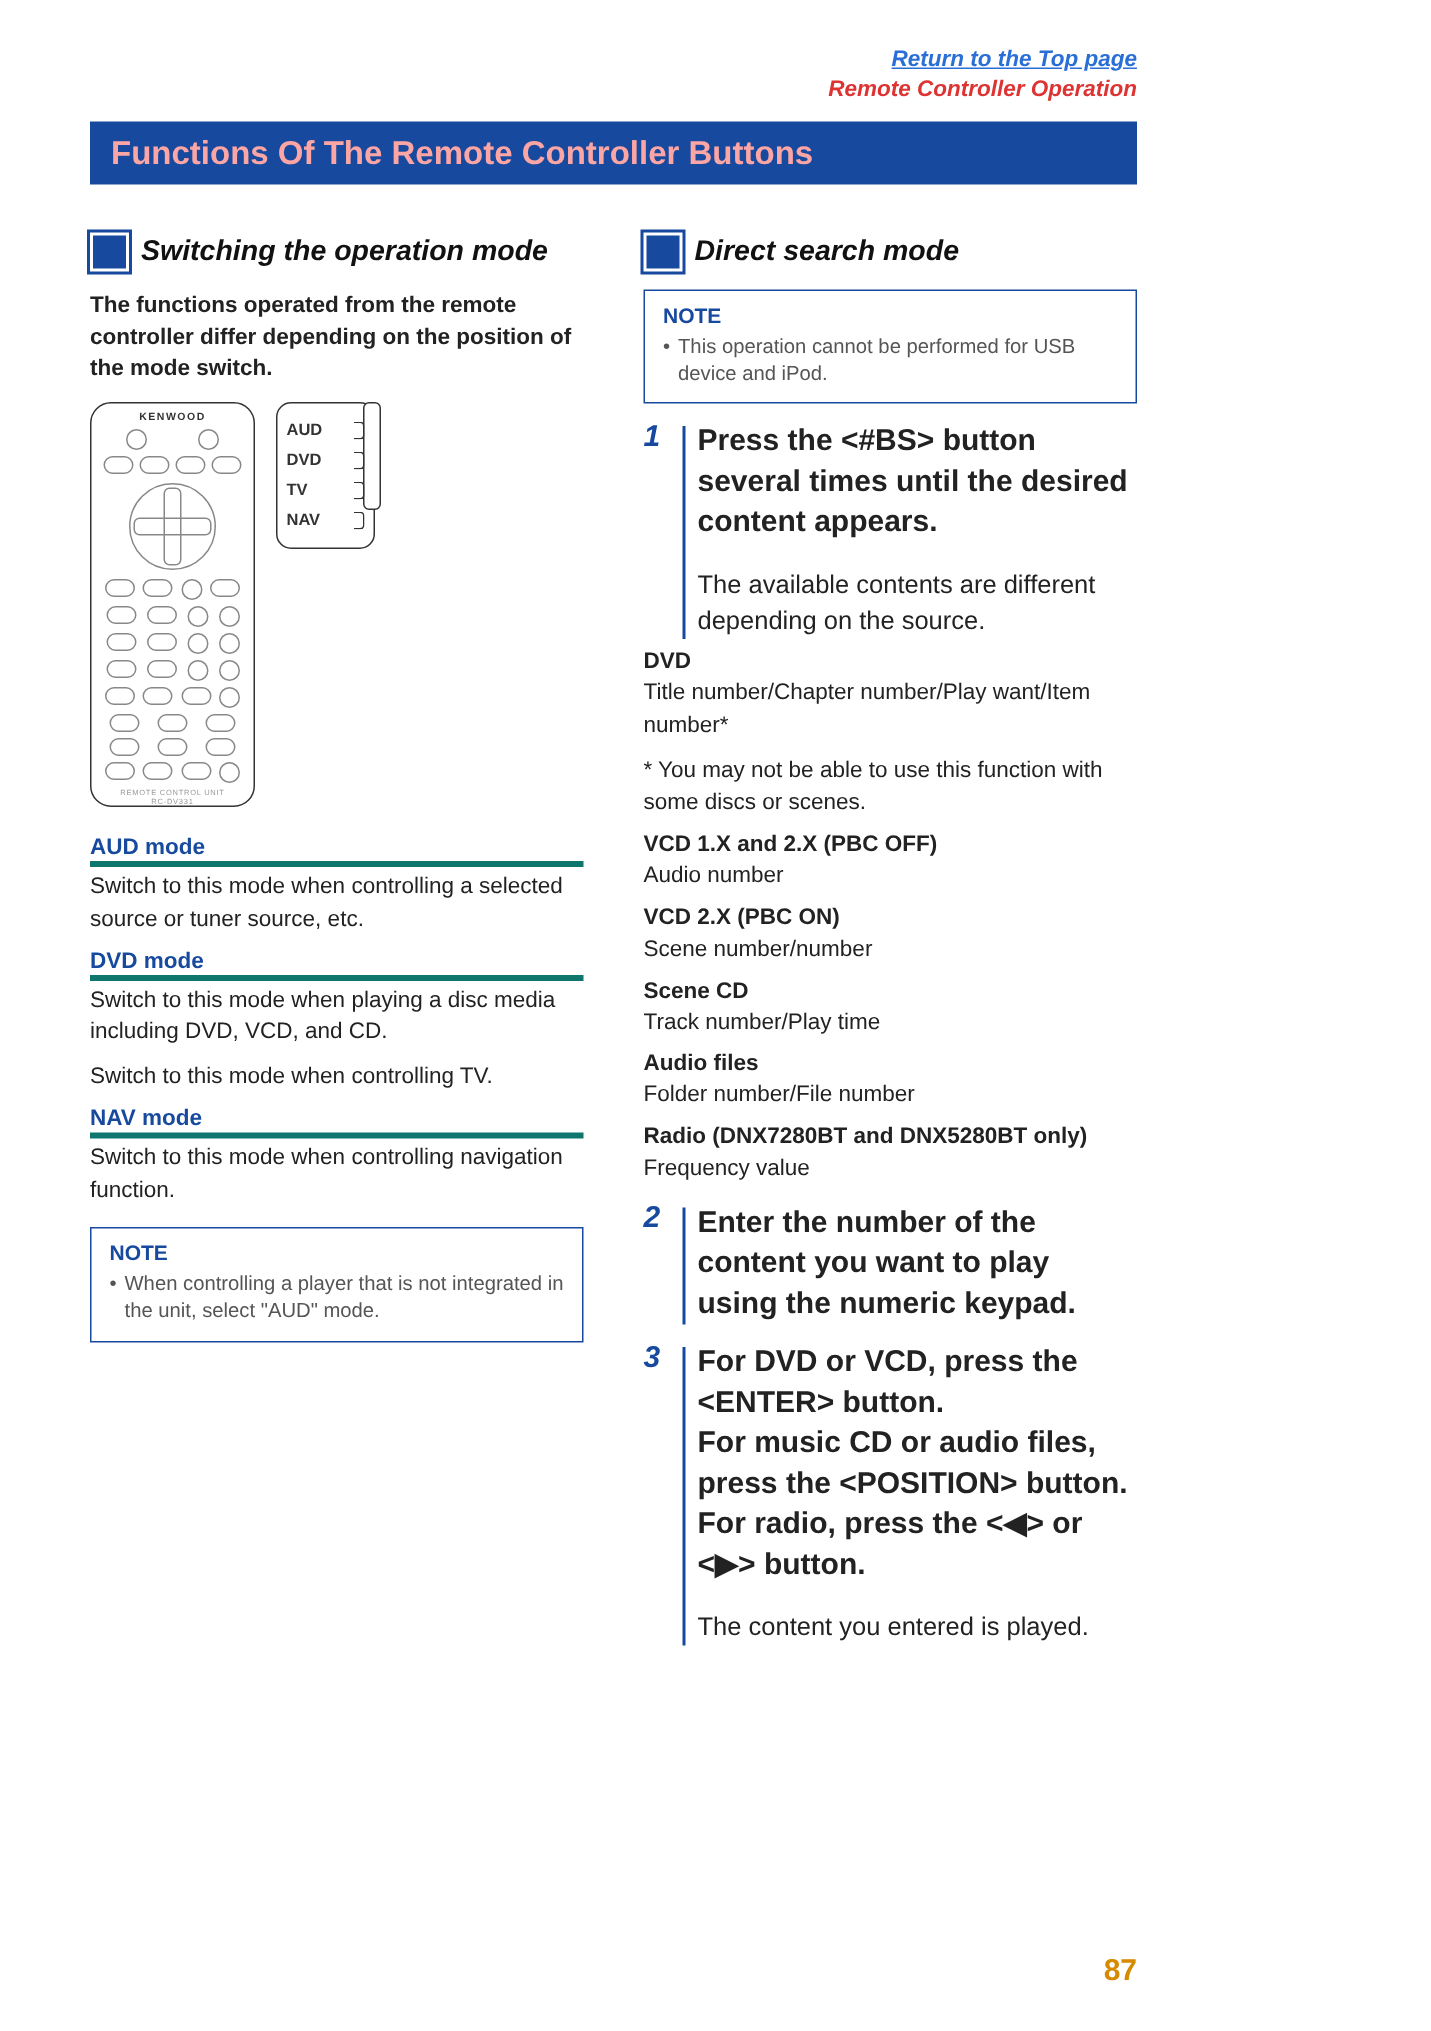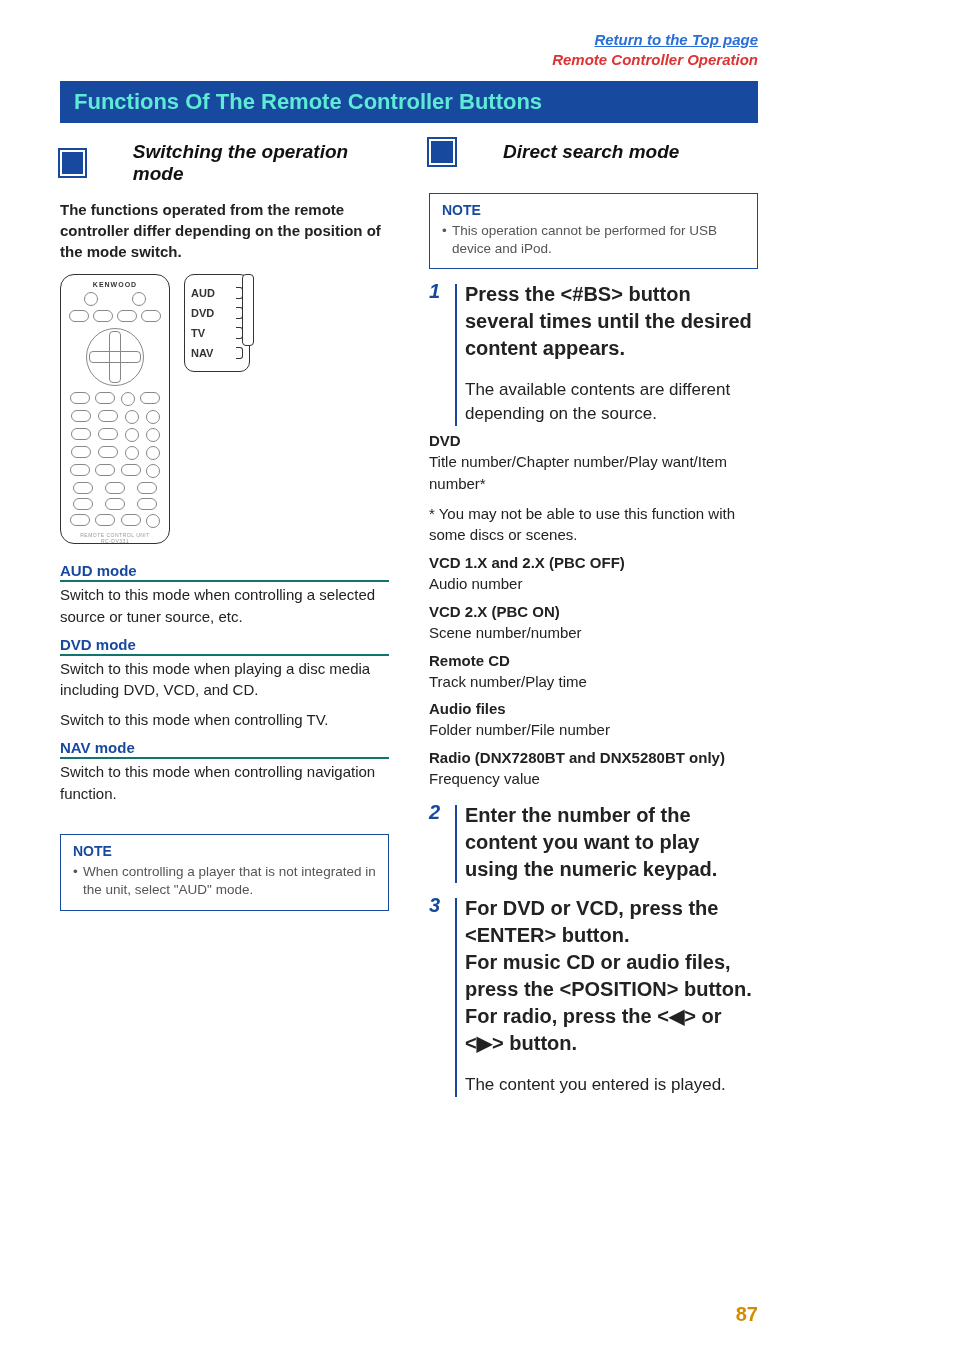--- a/index.html
+++ b/index.html
@@ -22,25 +22,25 @@
     font-style: italic;
     font-weight: 700;
     font-size: 15px;
     line-height: 1.3;
     margin-bottom: 12px;
   }
   .top-links .link1 { color: #2a6fd6; text-decoration: underline; }
   .top-links .link2 { color: #d33; }
   .title-bar {
     background: #174a9e;
-    color: #5eead4;
+    color: #fca5a5;
     font-size: 22px;
     font-weight: 700;
     padding: 8px 14px;
-    margin-bottom: 18px;
+    margin-bottom: 34px;
   }
   .columns {
     display: flex;
     gap: 40px;
   }
   .col { flex: 1; min-width: 0; }
   .sec-head {
     display: flex;
     align-items: center;
     margin-bottom: 14px;
@@ -51,58 +51,57 @@
     background: #174a9e;
     outline: 2px solid #174a9e;
     outline-offset: 2px;
     margin-left: 2px;
   }
   .sec-head .sec-title {
     font-size: 19px;
     font-weight: 700;
     font-style: italic;
     color: #111;
-    margin-left: 40px;
   }
   .lead {
     font-size: 15px;
     font-weight: 700;
     line-height: 1.4;
     margin-bottom: 12px;
   }
   .body-text {
     font-size: 15px;
     line-height: 1.45;
     margin: 2px 0 8px 0;
   }
   .mode-head {
     color: #174a9e;
     font-weight: 700;
     font-size: 15px;
-    border-bottom: 2px solid #0f766e;
+    border-bottom: 4px solid #0f766e;
     padding-bottom: 1px;
     margin-top: 8px;
     display: flex;
     align-items: center;
     gap: 6px;
   }
   .badge {
     background: #000;
     color: #fff;
     font-style: normal;
     font-weight: 800;
     font-size: 11px;
     padding: 1px 4px 1px 6px;
     letter-spacing: 0.5px;
     clip-path: polygon(0 0, 90% 0, 100% 50%, 90% 100%, 0 100%);
   }
   .note-box {
     border: 1px solid #174a9e;
     padding: 8px 12px 10px 12px;
-    margin-top: 30px;
+    margin-top: 14px;
     font-size: 13.5px;
   }
   .note-box .note-title {
     color: #174a9e;
     font-weight: 700;
     font-size: 14px;
     margin-bottom: 4px;
   }
   .note-box .note-item {
     color: #555;
@@ -392,21 +391,21 @@
       <div class="sub-head">DVD</div>
       <div class="body-text">Title number/Chapter number/Play want/Item number*</div>
       <div class="body-text" style="padding-left:0;">* You may not be able to use this function with some discs or scenes.</div>
 
       <div class="sub-head">VCD 1.X and 2.X (PBC OFF)</div>
       <div class="body-text">Audio number</div>
 
       <div class="sub-head">VCD 2.X (PBC ON)</div>
       <div class="body-text">Scene number/number</div>
 
-      <div class="sub-head">Remote CD</div>
+      <div class="sub-head">Scene CD</div>
       <div class="body-text">Track number/Play time</div>
 
       <div class="sub-head">Audio files</div>
       <div class="body-text">Folder number/File number</div>
 
       <div class="sub-head">Radio (DNX7280BT and DNX5280BT only)</div>
       <div class="body-text">Frequency value</div>
 
       <div class="step">
         <div class="num">2</div>

